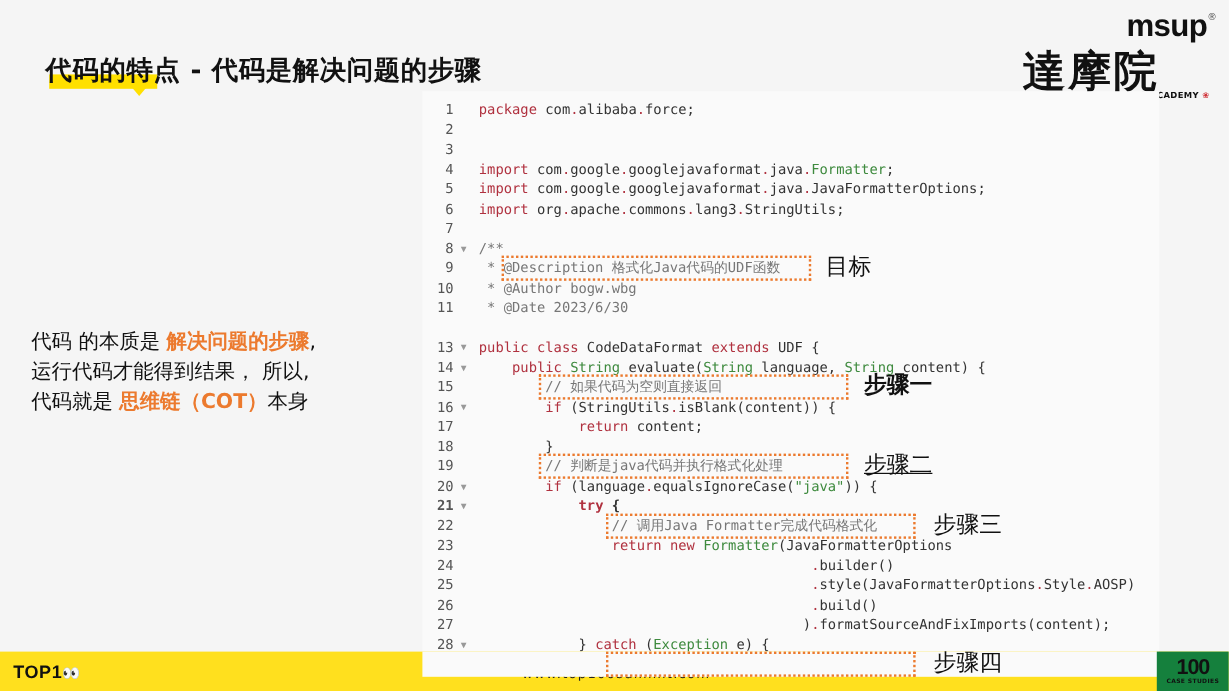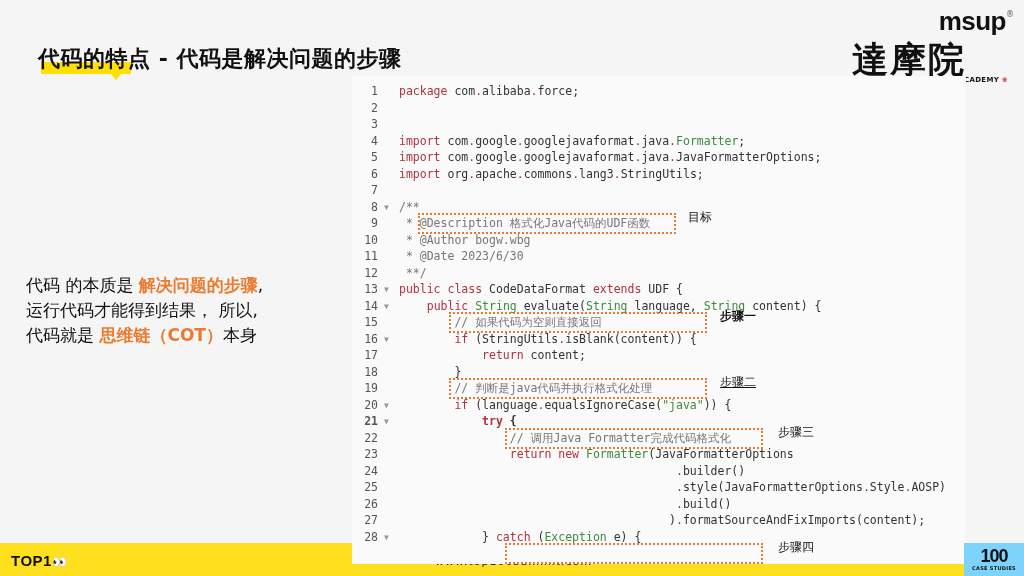--- a/index.html
+++ b/index.html
@@ -137,21 +137,21 @@
   .dot { color: #b0313f; }
 
   .anno-box {
     position: absolute;
     border: 2px dotted #ec7a2e;
     z-index: 3;
   }
   .anno-label {
     position: absolute;
     font-family: "DejaVu Serif", serif;
-    font-size: 12px;
+    font-size: 19px;
     color: #111;
     z-index: 3;
   }
 
   .footer-bar {
     position: absolute;
     left: 0;
     bottom: 0;
     width: 1024px;
     height: 33px;
@@ -185,21 +185,21 @@
     font-family: "Liberation Sans", sans-serif;
     letter-spacing: 0.5px;
   }
   .top100 .eyes { font-size: 12px; }
   .case-badge {
     position: absolute;
     right: 0;
     top: 543px;
     width: 60px;
     height: 33px;
-    background: #7dd3fc;
+    background: #15803d;
     text-align: center;
     z-index: 4;
   }
   .case-num {
     display: block;
     font-size: 18px;
     font-weight: bold;
     line-height: 18px;
     margin-top: 4px;
     color: #111;
@@ -239,21 +239,20 @@
     <div class="code-line" style="top: 23.5px;"><span class="ln">2</span><span class="code"></span></div>
     <div class="code-line" style="top: 40px;"><span class="ln">3</span></div>
     <div class="code-line" style="top: 56.5px;"><span class="ln">4</span><span class="code"><span class="kw">import</span> com<span class="dot">.</span>google<span class="dot">.</span>googlejavaformat<span class="dot">.</span>java<span class="dot">.</span><span class="ty">Formatter</span>;</span></div>
     <div class="code-line" style="top: 73px;"><span class="ln">5</span><span class="code"><span class="kw">import</span> com<span class="dot">.</span>google<span class="dot">.</span>googlejavaformat<span class="dot">.</span>java<span class="dot">.</span>JavaFormatterOptions;</span></div>
     <div class="code-line" style="top: 89.5px;"><span class="ln">6</span><span class="code"><span class="kw">import</span> org<span class="dot">.</span>apache<span class="dot">.</span>commons<span class="dot">.</span>lang3<span class="dot">.</span>StringUtils;</span></div>
     <div class="code-line" style="top: 106px;"><span class="ln">7</span><span class="code"></span></div>
     <div class="code-line" style="top: 122.5px;"><span class="ln">8</span><span class="fold">▼</span><span class="code"><span class="cm">/**</span></span></div>
     <div class="code-line" style="top: 139px;"><span class="ln">9</span><span class="code"><span class="cm"> * @Description 格式化Java代码的UDF函数</span></span></div>
     <div class="code-line" style="top: 155.5px;"><span class="ln">10</span><span class="code"><span class="cm"> * @Author bogw.wbg</span></span></div>
     <div class="code-line" style="top: 172px;"><span class="ln">11</span><span class="code"><span class="cm"> * @Date 2023/6/30</span></span></div>
-    <div class="code-line" style="top: 188.5px;"><span class="ln">12</span><span class="code"><span class="cm"> **/</span></span></div>
     <div class="code-line" style="top: 205px;"><span class="ln">13</span><span class="fold">▼</span><span class="code"><span class="kw">public</span> <span class="kw">class</span> CodeDataFormat <span class="kw">extends</span> UDF {</span></div>
     <div class="code-line" style="top: 221.5px;"><span class="ln">14</span><span class="fold">▼</span><span class="code">    <span class="kw">public</span> <span class="ty">String</span> evaluate(<span class="ty">String</span> language, <span class="ty">String</span> content) {</span></div>
     <div class="code-line" style="top: 238px;"><span class="ln">15</span><span class="code"><span class="cm">        // 如果代码为空则直接返回</span></span></div>
     <div class="code-line" style="top: 254.5px;"><span class="ln">16</span><span class="fold">▼</span><span class="code">        <span class="kw">if</span> (StringUtils<span class="dot">.</span>isBlank(content)) {</span></div>
     <div class="code-line" style="top: 271px;"><span class="ln">17</span><span class="code">            <span class="kw">return</span> content;</span></div>
     <div class="code-line" style="top: 287.5px;"><span class="ln">18</span><span class="code">        }</span></div>
     <div class="code-line" style="top: 304px;"><span class="ln">19</span><span class="code"><span class="cm">        // 判断是java代码并执行格式化处理</span></span></div>
     <div class="code-line" style="top: 320.5px;"><span class="ln">20</span><span class="fold">▼</span><span class="code">        <span class="kw">if</span> (language<span class="dot">.</span>equalsIgnoreCase(<span class="str">"java"</span>)) {</span></div>
     <div class="code-line" style="top: 337px; font-weight: bold;"><span class="ln">21</span><span class="fold">▼</span><span class="code">            <span class="kw">try</span> {</span></div>
     <div class="code-line" style="top: 353.5px;"><span class="ln">22</span><span class="code"><span class="cm">                // 调用Java Formatter完成代码格式化</span></span></div>

